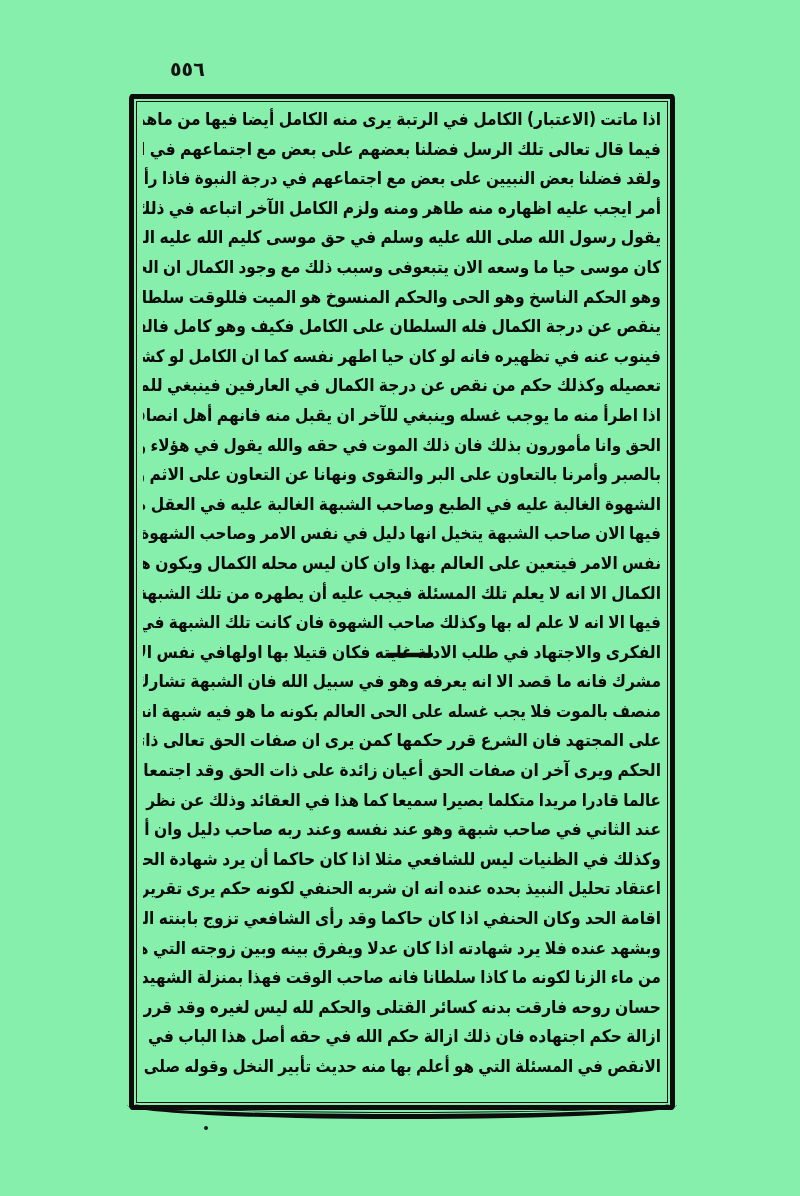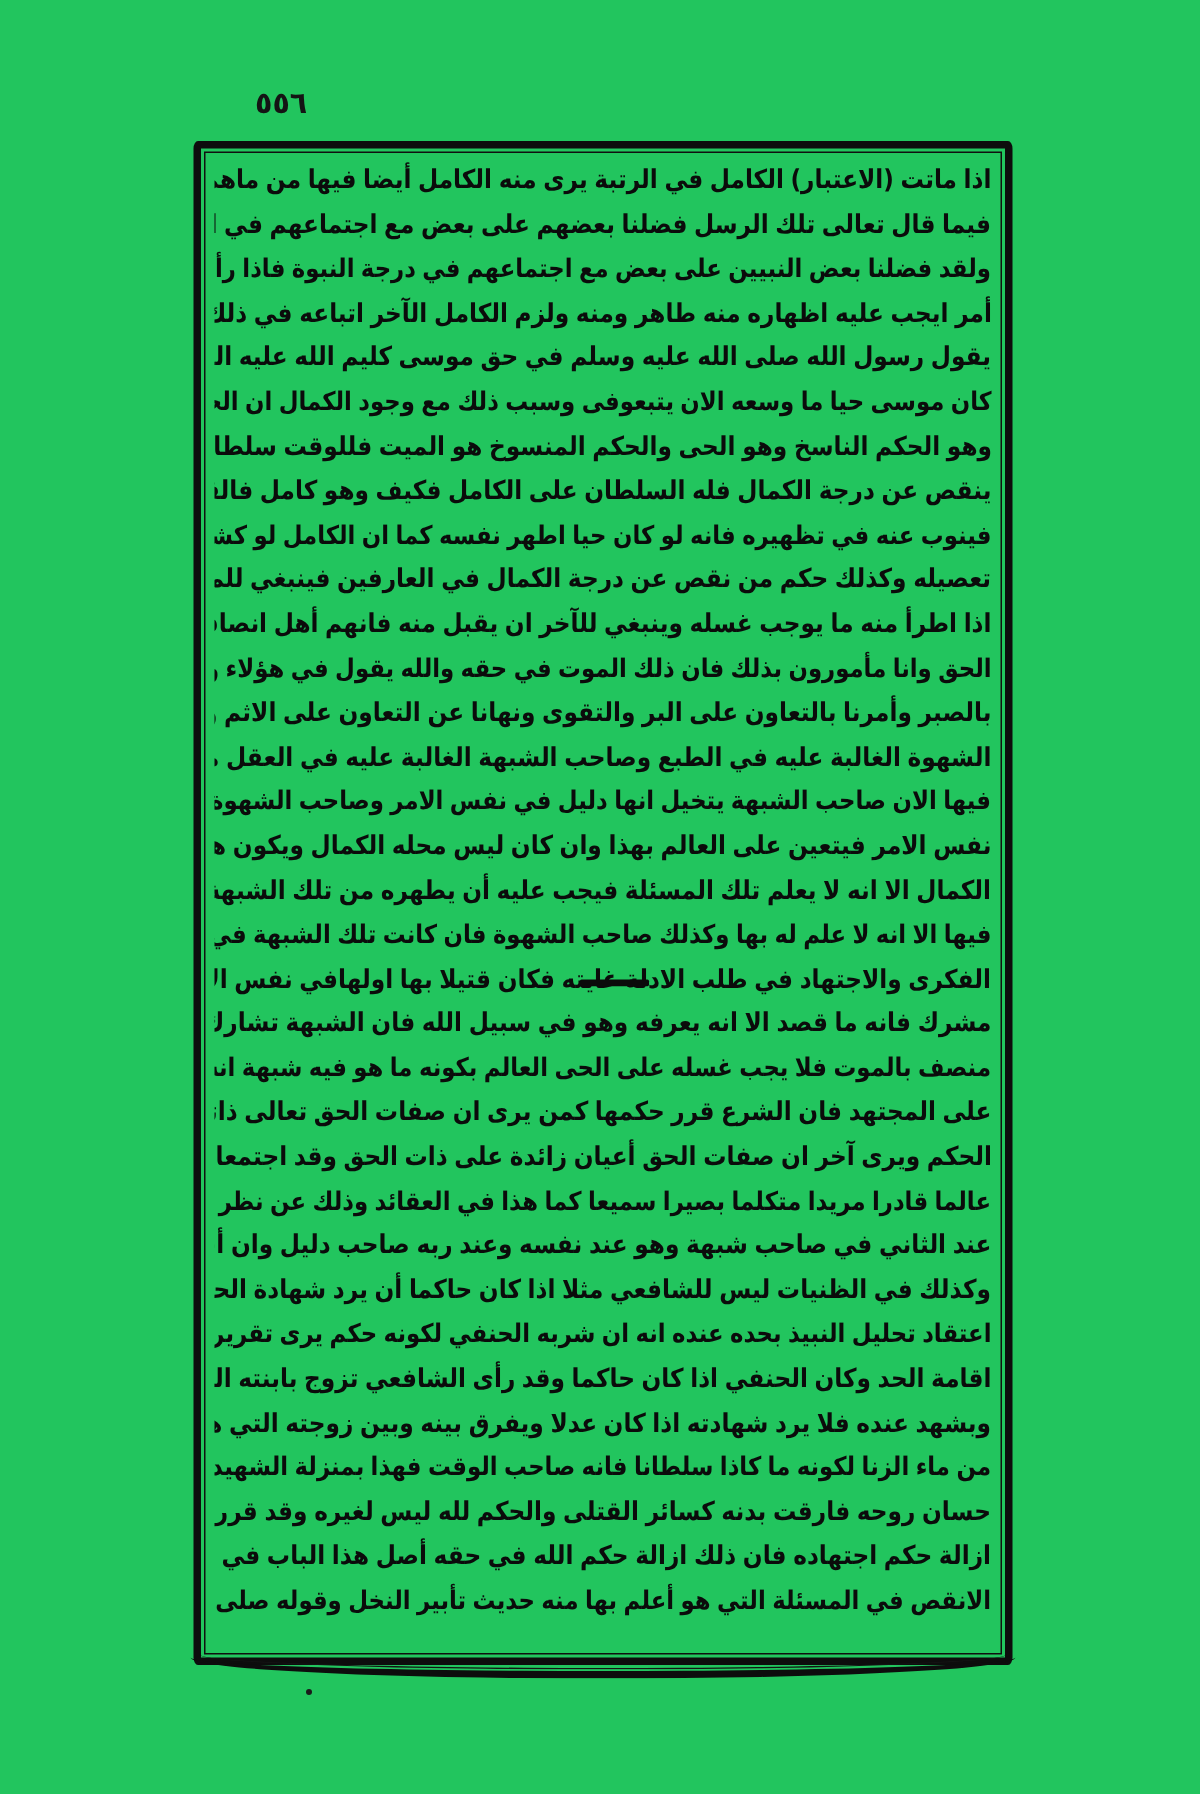--- a/index.html
+++ b/index.html
@@ -13,21 +13,21 @@
     height: 1196px;
     position: relative;
     overflow: hidden;
     font-family: "DejaVu Sans", sans-serif;
   }
 
   
   #page-scan {
     position: absolute;
     inset: 0;
-    background: #22c55e;
+    background: #86efac;
   }
 
   
   #folio-number {
     position: absolute;
     left: 170px;
     top: 58px;
     font-family: "DejaVu Sans", sans-serif;
     font-size: 19px;
     font-weight: 700;

